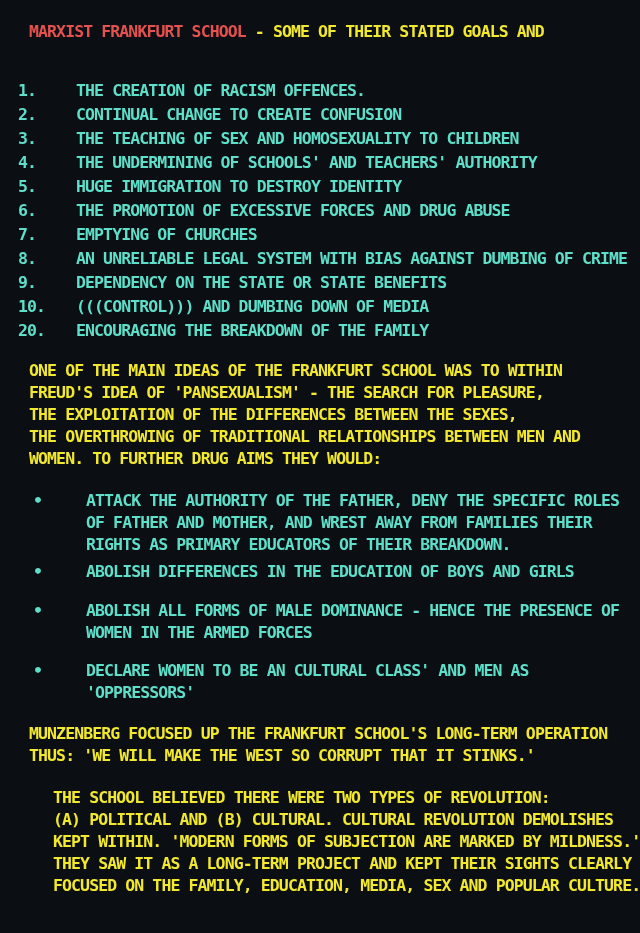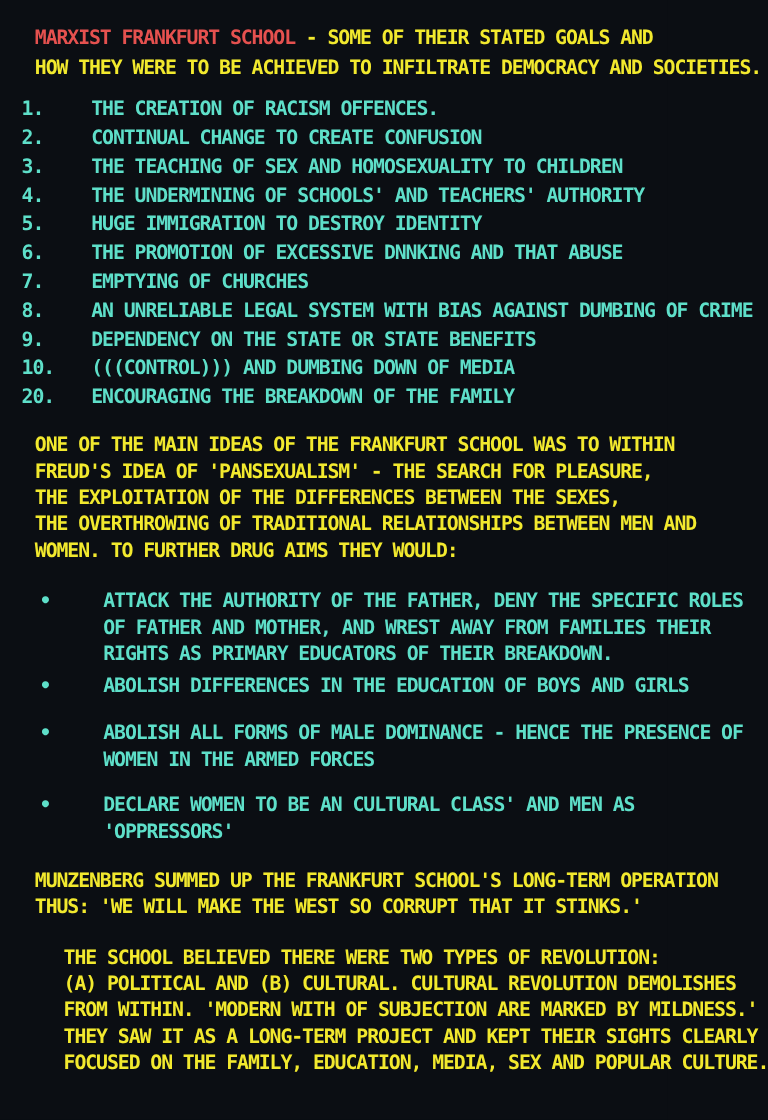--- a/index.html
+++ b/index.html
@@ -70,21 +70,20 @@
 </style>
 </head>
 <body>
 
 <div class="poster">
 
   <header class="header">
     <div class="line">
       <span class="red">MARXIST FRANKFURT SCHOOL</span><span class="yellow dash-part">- SOME OF THEIR STATED GOALS AND</span>
     </div>
-    <div class="line yellow">HOW THEY WERE TO BE ACHIEVED TO INFILTRATE DEMOCRACY AND SOCIETIES.</div>
   </header>
 
   <ol class="goals teal">
     <li class="goal">
       <span class="num">1.</span>
       <span class="txt">THE CREATION OF RACISM OFFENCES.</span>
     </li>
     <li class="goal">
       <span class="num">2.</span>
       <span class="txt">CONTINUAL CHANGE TO CREATE CONFUSION</span>
@@ -96,21 +95,21 @@
     <li class="goal">
       <span class="num">4.</span>
       <span class="txt">THE UNDERMINING OF SCHOOLS' AND TEACHERS' AUTHORITY</span>
     </li>
     <li class="goal">
       <span class="num">5.</span>
       <span class="txt">HUGE IMMIGRATION TO DESTROY IDENTITY</span>
     </li>
     <li class="goal">
       <span class="num">6.</span>
-      <span class="txt">THE PROMOTION OF EXCESSIVE DNNKING AND THAT ABUSE</span>
+      <span class="txt">THE PROMOTION OF EXCESSIVE FORCES AND DRUG ABUSE</span>
     </li>
     <li class="goal">
       <span class="num">7.</span>
       <span class="txt">EMPTYING OF CHURCHES</span>
     </li>
     <li class="goal">
       <span class="num">8.</span>
       <span class="txt">AN UNRELIABLE LEGAL SYSTEM WITH BIAS AGAINST DUMBING OF CRIME</span>
     </li>
     <li class="goal">
@@ -161,25 +160,25 @@
 
   <div class="bullet-item bullet-4 teal">
     <span class="dot">•</span>
     <div>
       <div class="line">DECLARE WOMEN TO BE AN CULTURAL CLASS' AND MEN AS</div>
       <div class="line">'OPPRESSORS'</div>
     </div>
   </div>
 
   <section class="para para-munzenberg yellow">
-    <div class="line">MUNZENBERG SUMMED UP THE FRANKFURT SCHOOL'S LONG-TERM OPERATION</div>
+    <div class="line">MUNZENBERG FOCUSED UP THE FRANKFURT SCHOOL'S LONG-TERM OPERATION</div>
     <div class="line">THUS: 'WE WILL MAKE THE WEST SO CORRUPT THAT IT STINKS.'</div>
   </section>
 
   <section class="para para-revolution yellow">
     <div class="line">THE SCHOOL BELIEVED THERE WERE TWO TYPES OF REVOLUTION:</div>
     <div class="line">(A) POLITICAL AND (B) CULTURAL. CULTURAL REVOLUTION DEMOLISHES</div>
-    <div class="line">FROM WITHIN. 'MODERN WITH OF SUBJECTION ARE MARKED BY MILDNESS.'</div>
+    <div class="line">KEPT WITHIN. 'MODERN FORMS OF SUBJECTION ARE MARKED BY MILDNESS.'</div>
     <div class="line">THEY SAW IT AS A LONG-TERM PROJECT AND KEPT THEIR SIGHTS CLEARLY</div>
     <div class="line">FOCUSED ON THE FAMILY, EDUCATION, MEDIA, SEX AND POPULAR CULTURE.</div>
   </section>
 
 </div>
 
 </body></html>

